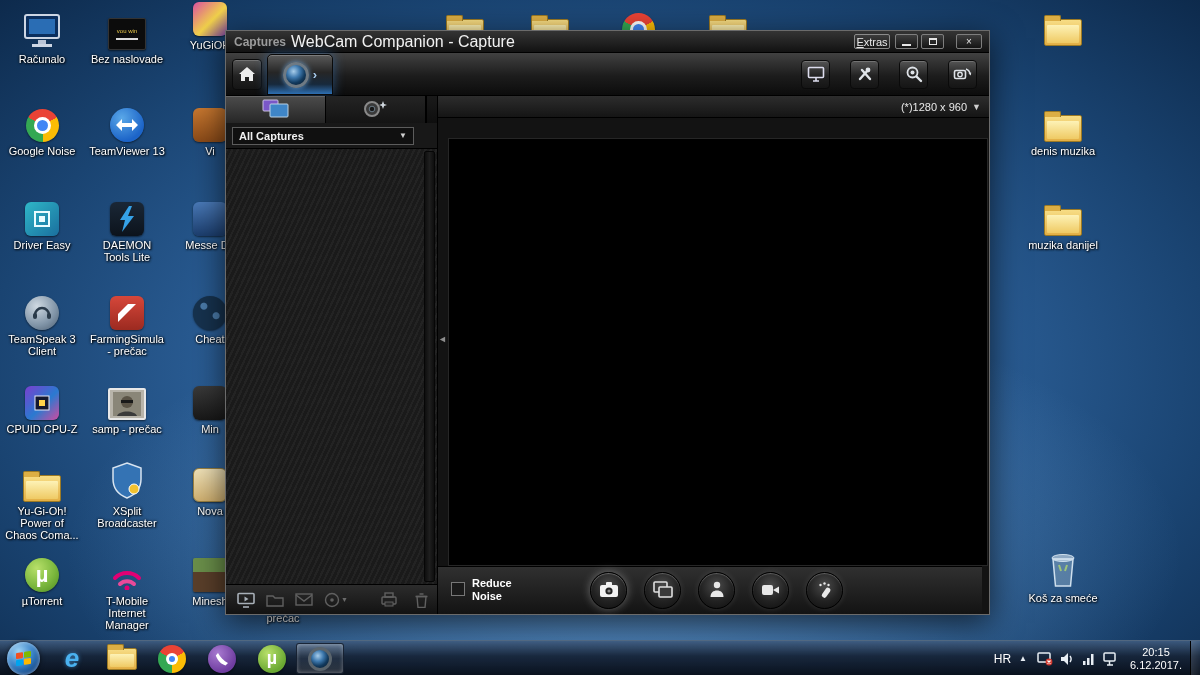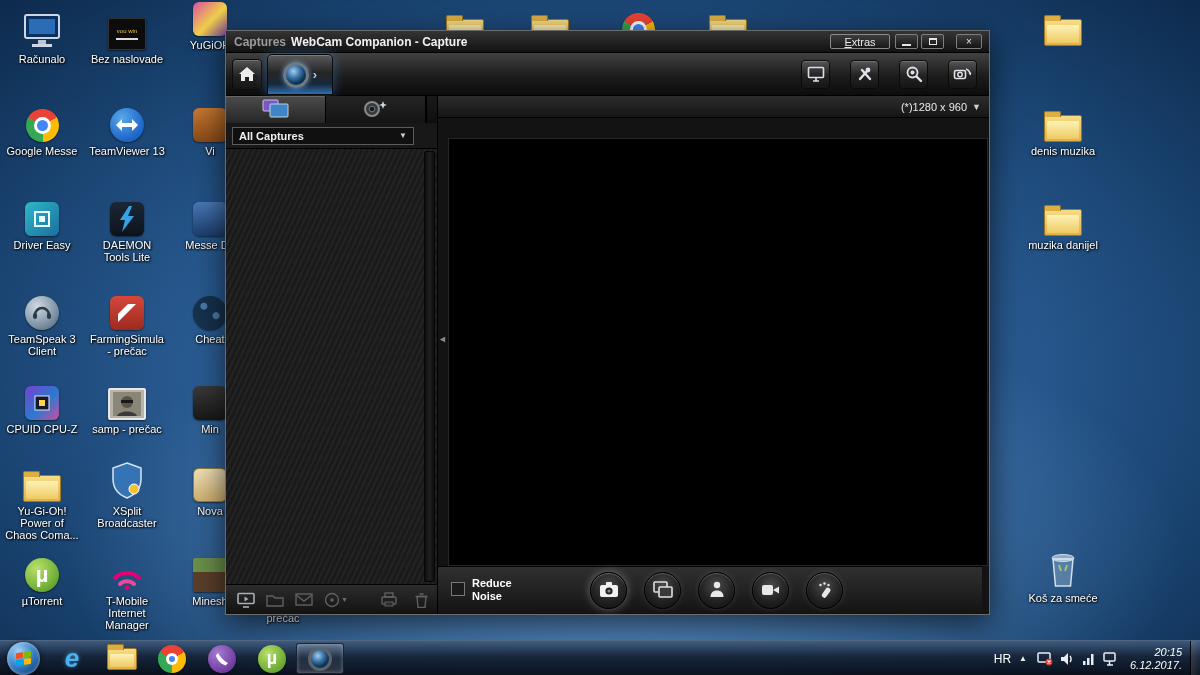--- a/index.html
+++ b/index.html
@@ -21,22 +21,22 @@
   .chrome::before{content:"";position:absolute;inset:8px;border-radius:50%;background:#fff;}
   .chrome::after{content:"";position:absolute;inset:11px;border-radius:50%;background:#4286f5;}
   .sq{width:34px;height:34px;border-radius:6px;display:flex;align-items:center;justify-content:center;box-shadow:0 1px 2px rgba(0,0,0,.55);}
   .lens{border-radius:50%;background:radial-gradient(circle at 38% 32%, #a8cdea 0%, #3e79ae 34%, #123a5e 62%, #0a1521 100%);}
 
   
   .win{position:absolute;left:225px;top:30px;width:765px;height:585px;z-index:10;
     background:#161616;border:1px solid #6b6b6b;box-shadow:0 8px 30px rgba(0,0,0,.65);color:#ddd;font-size:11px;}
   .titlebar{position:relative;height:22px;background:linear-gradient(#343434,#121212);display:flex;align-items:center;padding-left:8px;border-bottom:1px solid #000;}
   .titlebar .tprefix{color:#9b9b9b;font-weight:bold;margin-right:5px;font-size:12px;}
-  .titlebar .ttext{color:#f2f2f2;font-weight:bold;font-size:12px;}
-  .extras{position:absolute;right:99px;top:3px;width:60px;height:15px;border:1px solid #8a8a8a;border-radius:2px;
+  .titlebar .ttext{color:#f2f2f2;font-weight:normal;font-size:16px;}
+  .extras{position:absolute;right:99px;top:3px;width:36px;height:15px;border:1px solid #8a8a8a;border-radius:2px;
     background:linear-gradient(#3c3c3c,#191919);color:#e8e8e8;font-size:11px;display:flex;align-items:center;justify-content:center;cursor:pointer;}
   .extras .u{text-decoration:underline;}
   .wbtn{position:absolute;top:3px;width:23px;height:15px;border:1px solid #7e7e7e;border-radius:2px;background:linear-gradient(#3e3e3e,#141414);
     display:flex;align-items:center;justify-content:center;color:#e6e6e6;font-size:10px;line-height:1;cursor:pointer;}
   .wbtn .minbar{width:9px;height:2px;background:#e6e6e6;margin-top:6px;}
   .wbtn .maxbox{width:8px;height:7px;border:1px solid #e6e6e6;border-top-width:2px;}
 
   .toolbar{position:relative;height:43px;background:linear-gradient(#414141,#1c1c1c 55%,#0c0c0c);border-bottom:1px solid #000;}
   .tbtn{position:absolute;border-radius:4px;border:1px solid #0a0a0a;background:linear-gradient(#555,#222 55%,#151515);
     display:flex;align-items:center;justify-content:center;cursor:pointer;box-shadow:inset 0 1px 0 rgba(255,255,255,.18);}
@@ -84,21 +84,21 @@
     background:radial-gradient(circle at 35% 28%, #9fd4f6, #3a83c8 45%, #0d3f7e 80%, #06203f 100%);
     box-shadow:inset 0 0 4px rgba(255,255,255,.6),0 0 5px rgba(0,0,0,.6);display:flex;align-items:center;justify-content:center;cursor:pointer;}
   .winflag{display:grid;grid-template-columns:7px 7px;grid-auto-rows:6px;gap:1px;transform:skewY(-8deg);}
   .winflag span{border-radius:1px;}
   .tb-ico{position:absolute;top:2px;width:40px;height:31px;display:flex;align-items:center;justify-content:center;cursor:pointer;border-radius:3px;}
   .tb-ico.active{background:linear-gradient(rgba(255,255,255,.22),rgba(255,255,255,.06) 50%,rgba(255,255,255,.14));border:1px solid rgba(20,30,45,.9);box-shadow:inset 0 0 4px rgba(255,255,255,.35);}
   .tray{position:absolute;right:0;top:0;height:35px;display:flex;align-items:center;}
   .lang{color:#fff;font-size:12px;margin-right:8px;cursor:pointer;}
   .trayarr{color:#e8eef4;font-size:8px;margin-right:10px;cursor:pointer;}
   .tico{margin-right:7px;cursor:pointer;display:flex;}
-  .clock{color:#fff;font-size:11px;text-align:right;line-height:13px;margin:0 8px 0 4px;cursor:pointer;font-style:italic;}
+  .clock{color:#fff;font-size:11px;text-align:center;line-height:13px;margin:0 8px 0 4px;cursor:pointer;}
   .showdesk{width:10px;height:35px;border-left:1px solid #000;background:linear-gradient(90deg,rgba(255,255,255,.12),rgba(255,255,255,.03));cursor:pointer;}
 
   .icmini{font-size:6px;color:#e8c84a;line-height:7px;}
 </style>
 </head>
 <body>
 
 <div class="screen">
 
   <div class="dicon" style="left:427px;top:2px">
@@ -135,21 +135,21 @@
           <rect x="17" y="28" width="8" height="4" fill="#b9c4d6"></rect>
           <rect x="11" y="32" width="20" height="3" fill="#cdd6e4"></rect>
         </svg>
       </div>
     <div class="dlabel">Računalo</div>
   </div>
   <div class="dicon" style="left:4px;top:98px">
     <div class="ic">
         <div class="chrome"></div>
       </div>
-    <div class="dlabel">Google Messe</div>
+    <div class="dlabel">Google Noise</div>
   </div>
   <div class="dicon" style="left:4px;top:192px">
     <div class="ic">
         <div class="sq" style="background:linear-gradient(135deg,#2fb7c8,#1a6f9e)">
           <svg width="20" height="20">
             <rect x="3" y="3" width="14" height="14" fill="none" stroke="#eafcff" stroke-width="2"></rect>
             <rect x="7" y="7" width="6" height="6" fill="#eafcff"></rect>
           </svg>
         </div>
       </div>

